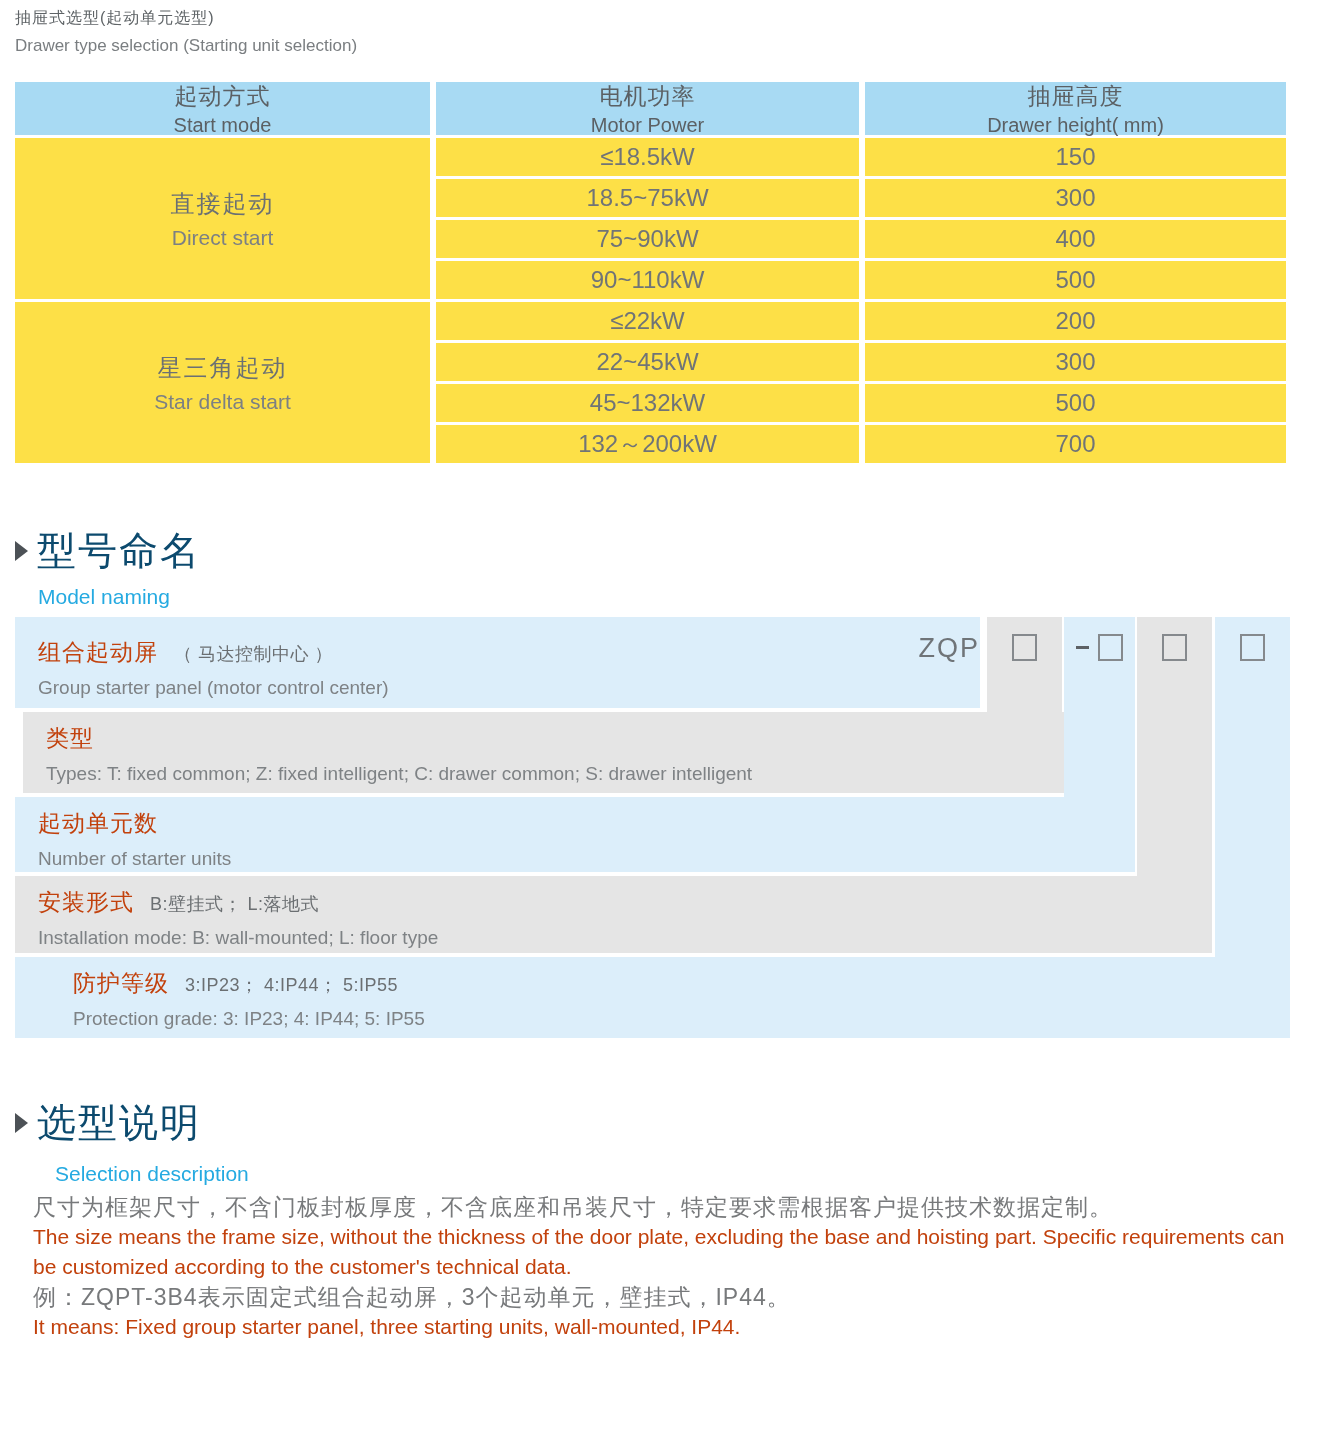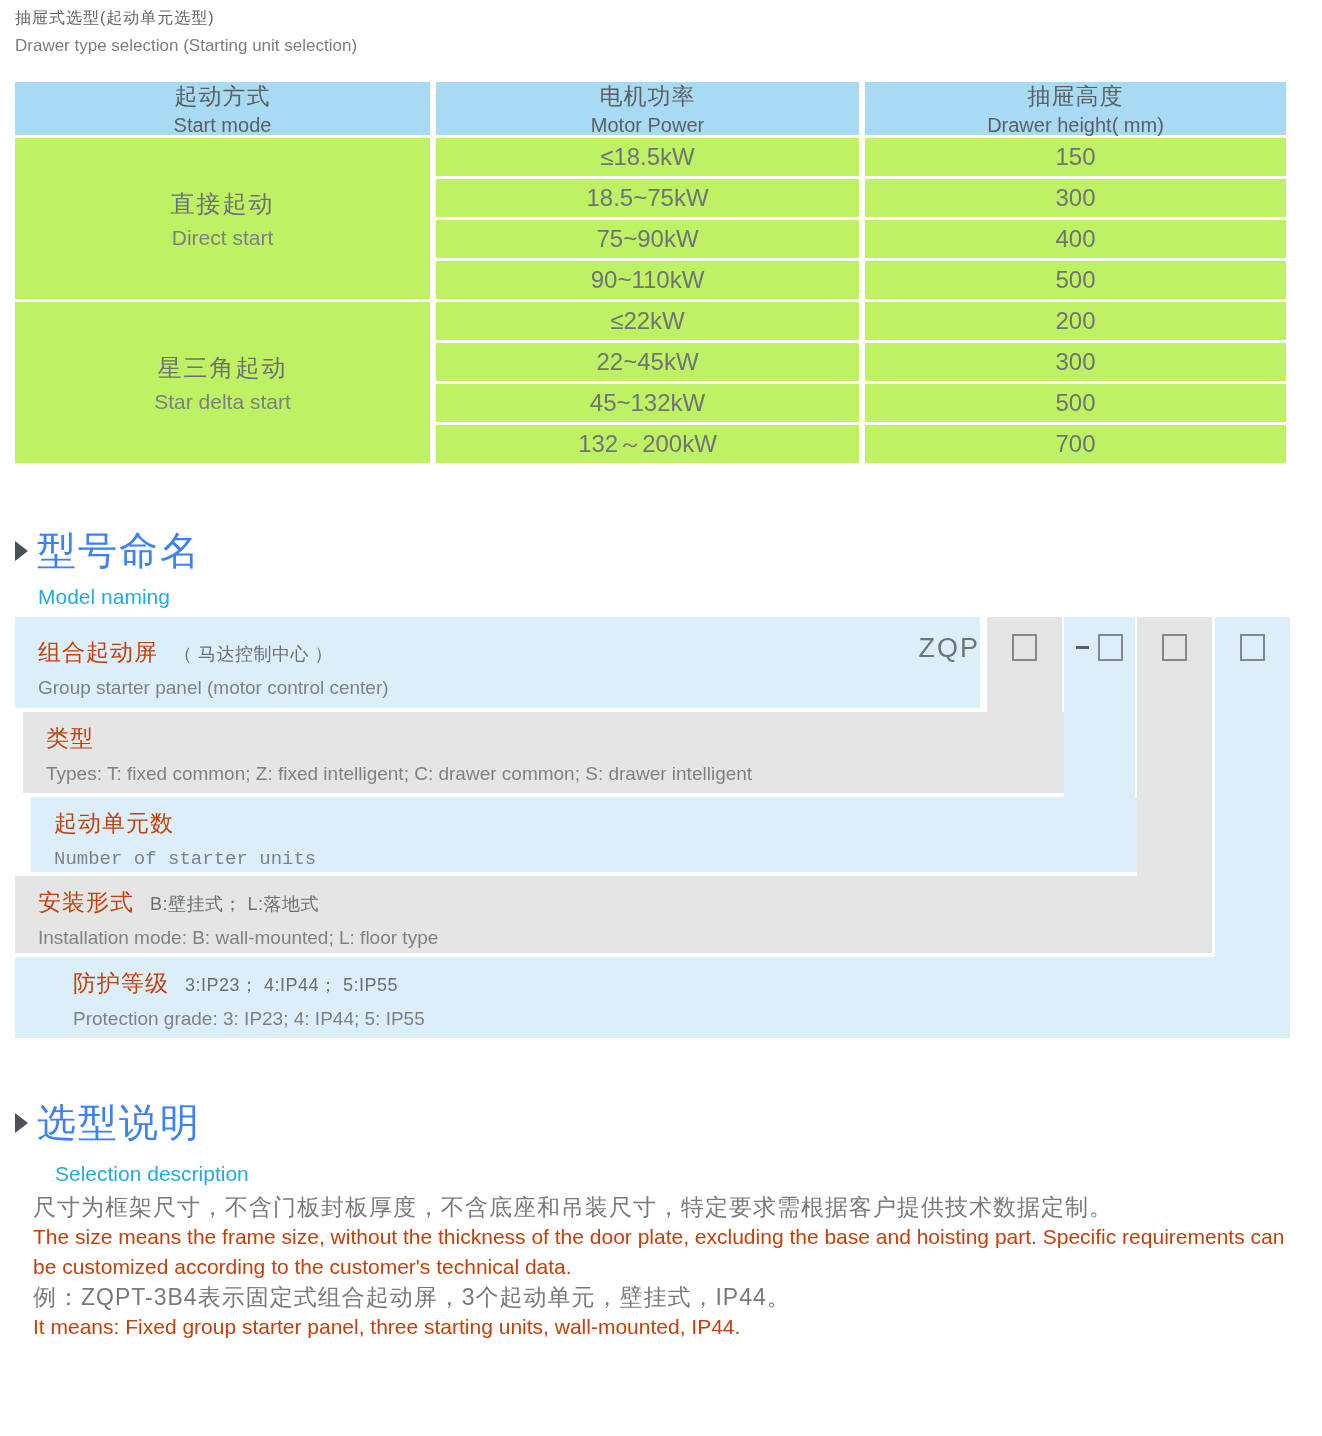--- a/index.html
+++ b/index.html
@@ -21,50 +21,50 @@
     grid-template-rows:53px repeat(8, 38px);
     gap:3px 6px;
   }
   .th {
     background:#a8daf3; display:flex; flex-direction:column;
     align-items:center; justify-content:center; color:#5b6064;
   }
   .th .h-cn { font-size:23px; letter-spacing:1px; }
   .th .h-en { font-size:20px; margin-top:2px; }
   .cell {
-    background:#bef264; display:flex; flex-direction:column;
+    background:#fde047; display:flex; flex-direction:column;
     align-items:center; justify-content:center; color:#707477;
   }
   .cell .val { font-size:24px; }
   .mode-cell .m-cn { font-size:24px; color:#6b7073; letter-spacing:2px; }
   .mode-cell .m-en { font-size:21px; color:#7c8083; margin-top:6px; }
 
   
   .section-heading { position:absolute; left:15px; }
   .heading-row { display:flex; align-items:center; }
   .tri {
     width:0; height:0; display:inline-block;
     border-left:13px solid #4c5156;
     border-top:10px solid transparent;
     border-bottom:10px solid transparent;
     margin-right:9px;
   }
-  .heading-cn { font-size:39px; color:#3b82f6; letter-spacing:2px; }
+  .heading-cn { font-size:39px; color:#0c4a6e; letter-spacing:2px; }
   .heading-en { font-size:21px; color:#25aae1; }
   .heading-en.mn  { margin:7px 0 0 23px; }
   .heading-en.sd  { margin:12px 0 0 40px; }
 
   
   .diagram { position:absolute; left:15px; top:617px; width:1275px; height:421px; }
   .blk { position:absolute; box-sizing:border-box; }
   .blue { background:#dceefa; }
   .gray { background:#e5e5e5; }
   .r1 { left:0; top:0;    width:965px;  height:91px; }
   .r2 { left:8px; top:95px;  width:1047px; height:81px; }
-  .r3 { left:16px; top:180px; width:1120px; height:75px;font-family:Liberation Mono, monospace; }
+  .r3 { left:0; top:180px; width:1120px; height:75px; }
   .r4 { left:0; top:259px; width:1197px; height:77px; }
   .r5 { left:0; top:340px; width:1275px; height:81px;padding-left:35px; }
   .colA { left:972px;  top:0; width:75px; height:176px; }
   .colB { left:1049px; top:0; width:71px; height:255px; }
   .colC { left:1122px; top:0; width:75px; height:336px; }
   .colD { left:1200px; top:0; width:75px; height:421px; }
 
   .band-text { padding:11px 0 0 23px; }
   .r1 .band-text { padding-top:20px; }
   .band-line1 { display:flex; align-items:baseline; }

